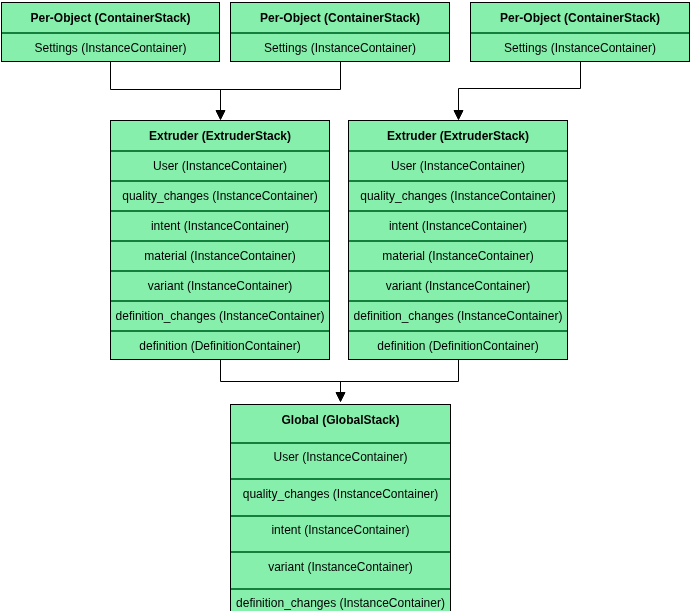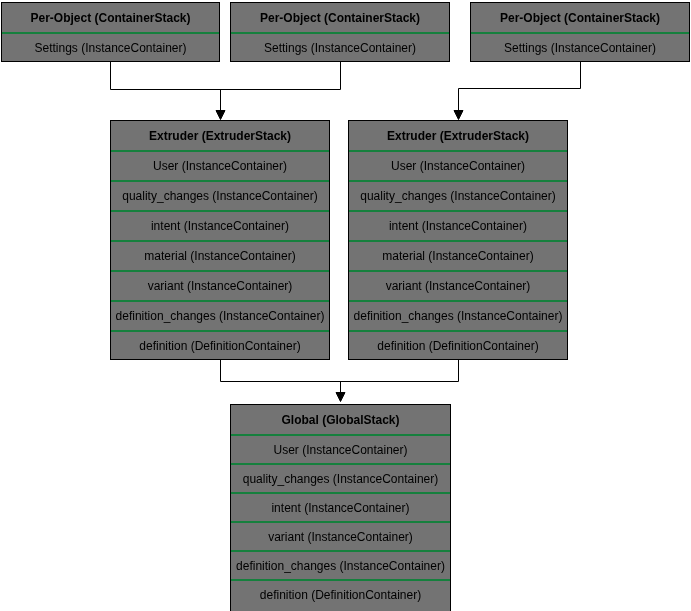--- a/index.html
+++ b/index.html
@@ -12,23 +12,24 @@
     position: relative;
     width: 691px;
     height: 611px;
     background: #ffffff;
     overflow: hidden;
   }
   .stack {
     position: absolute;
     box-sizing: border-box;
     border: 1px solid #000000;
-    background: #737373;
+    background: #86efac;
     display: flex;
     flex-direction: column;
+    justify-content: space-between;
   }
   .cell {
     box-sizing: border-box;
     flex: 0 0 auto;
     display: flex;
     align-items: center;
     justify-content: center;
     font-size: 12px;
     color: #000000;
     white-space: nowrap;

